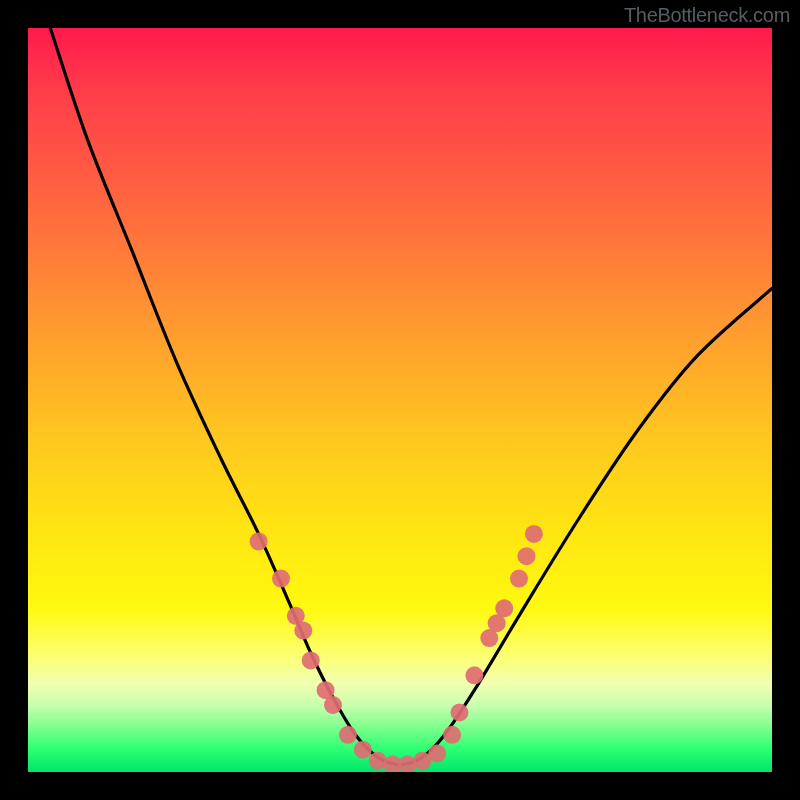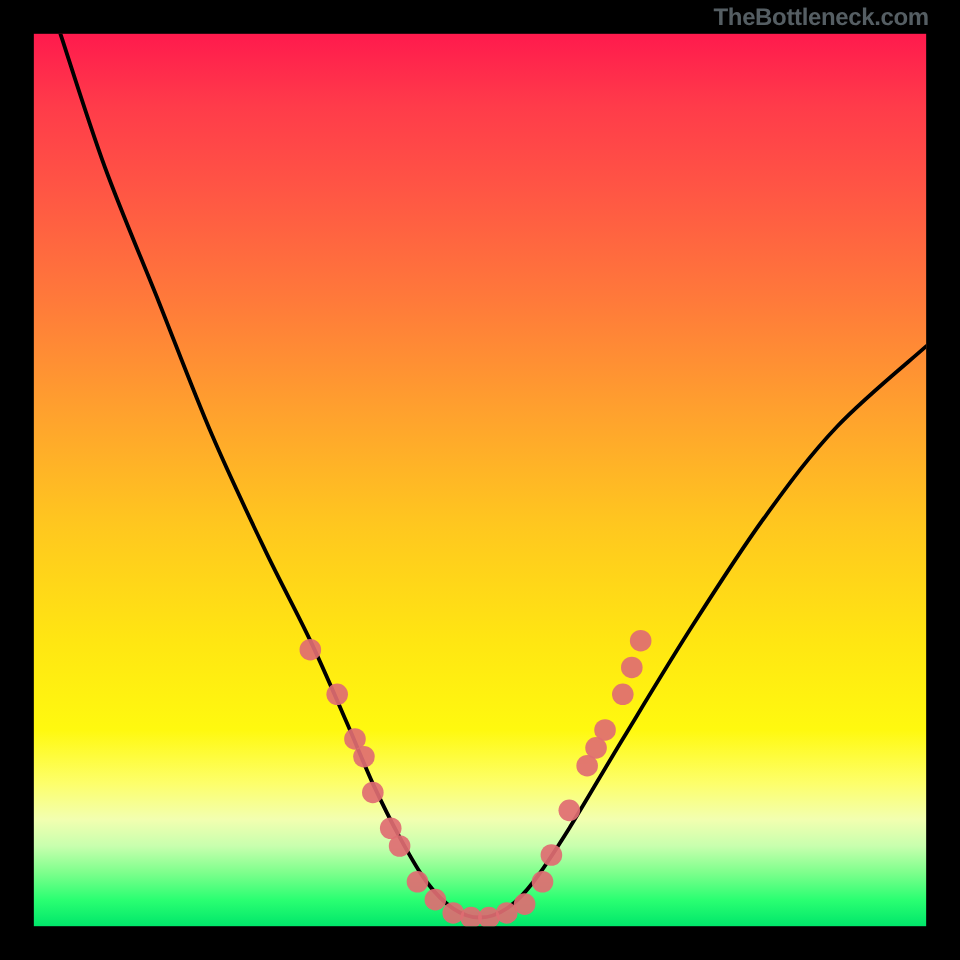--- a/index.html
+++ b/index.html
@@ -47,24 +47,24 @@
       #f2ffb0 88%,
       #c8ffae 91%,
       #7dff8c 94%,
       #2bff72 97%,
       #00e66a 100%
     );
   }
   .watermark {
     position: absolute;
     top: 4px;
-    right: 26px;
+    right: 10px;
     color: #555e63;
     font-size: 20px;
-    font-weight: 700;
+    font-weight: 400;
     letter-spacing: -0.3px;
     user-select: none;
   }
   svg.curve {
     position: absolute;
     left: 0;
     top: 0;
     width: 100%;
     height: 100%;
   }

